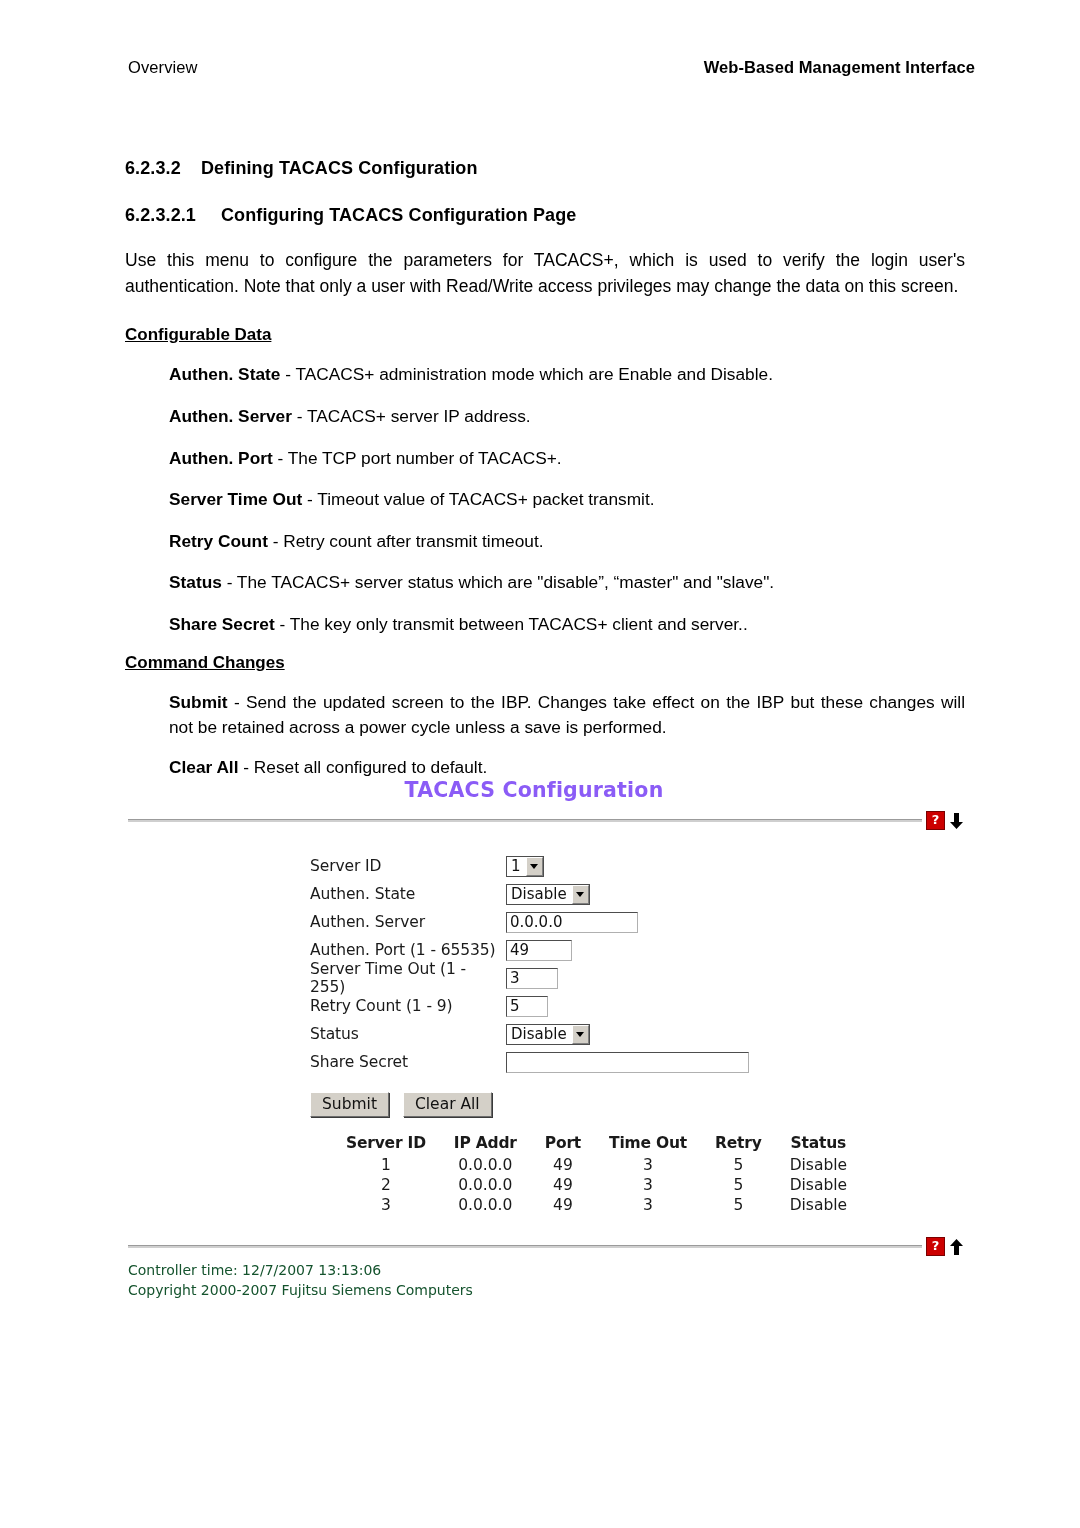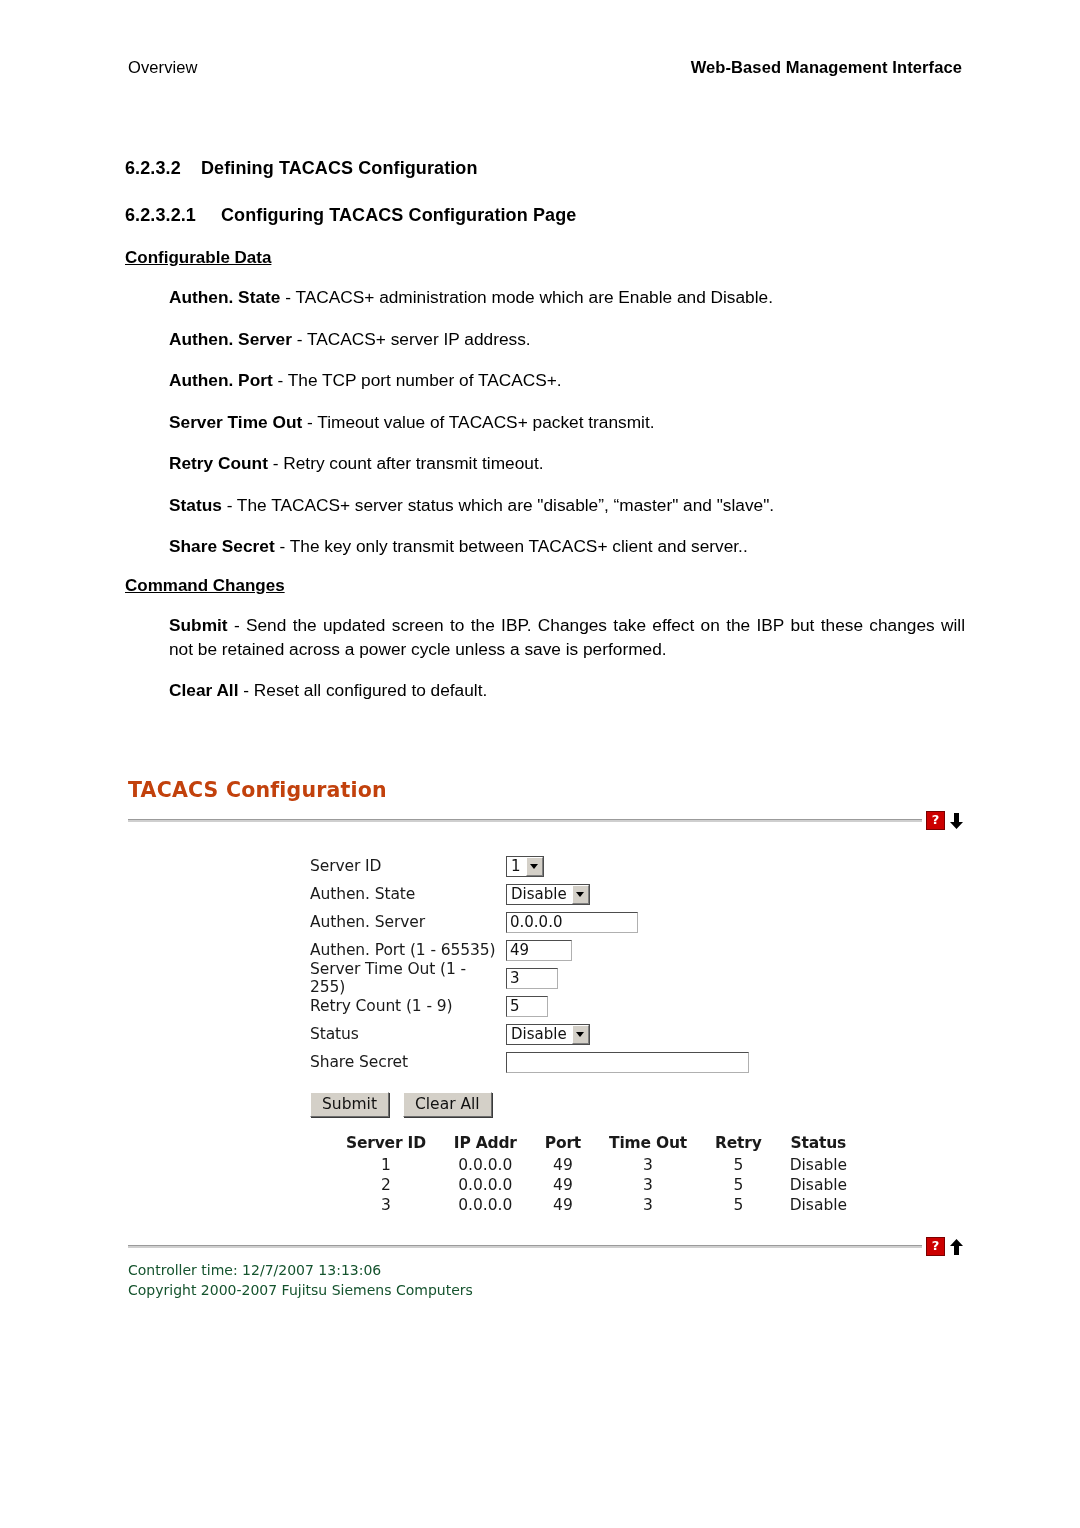--- a/index.html
+++ b/index.html
@@ -14,21 +14,21 @@
     font-family: "Liberation Sans", sans-serif;
     color: #000000;
     overflow: hidden;
   }
 
   
   .runhead {
     position: absolute;
     top: 58px;
     left: 128px;
-    right: 118px;
+    right: 105px;
     display: flex;
     justify-content: space-between;
     font-size: 16.5px;
     letter-spacing: .1px;
   }
   .runhead .right { font-weight: 700; }
 
   
   .doc {
     position: absolute;
@@ -80,25 +80,25 @@
   
   .shot {
     position: absolute;
     top: 778px;
     left: 128px;
     width: 836px;
     font-family: "DejaVu Sans", sans-serif;
     color: #1a1a1a;
   }
   .shot-title {
-    text-align: left;
+    text-align: center;
     font-size: 20.5px;
     font-weight: 700;
     letter-spacing: .2px;
-    color: #c2410c;
+    color: #8b5cf6;
     margin: 0 0 9px 0;
     padding-right: 24px;
   }
   .rule-row {
     display: flex;
     align-items: center;
     gap: 4px;
   }
   .hrule {
     flex: 1 1 auto;
@@ -259,20 +259,21 @@
 <div class="doc">
 
   <h2 class="sec">
     <span class="num">6.2.3.2</span><span>Defining TACACS Configuration</span>
   </h2>
 
   <h3 class="sec">
     <span class="num">6.2.3.2.1</span><span>Configuring TACACS Configuration Page</span>
   </h3>
 
+  <p class="intro">Use this menu to configure the parameters for TACACS+, which is used to verify the login user's authentication. Note that only a user with Read/Write access privileges may change the data on this screen.</p>
 
   <h4 class="grp">Configurable Data</h4>
   <ul class="defs">
     <li><b>Authen. State</b><span> - TACACS+ administration mode which are Enable and Disable.</span></li>
     <li><b>Authen. Server</b><span> - TACACS+ server IP address.</span></li>
     <li><b>Authen. Port</b><span> - The TCP port number of TACACS+.</span></li>
     <li><b>Server Time Out</b><span> - Timeout value of TACACS+ packet transmit.</span></li>
     <li><b>Retry Count</b><span> - Retry count after transmit timeout.</span></li>
     <li><b>Status</b><span> - The TACACS+ server status which are "disable”, “master" and "slave".</span></li>
     <li><b>Share Secret</b><span> - The key only transmit between TACACS+ client and server..</span></li>

